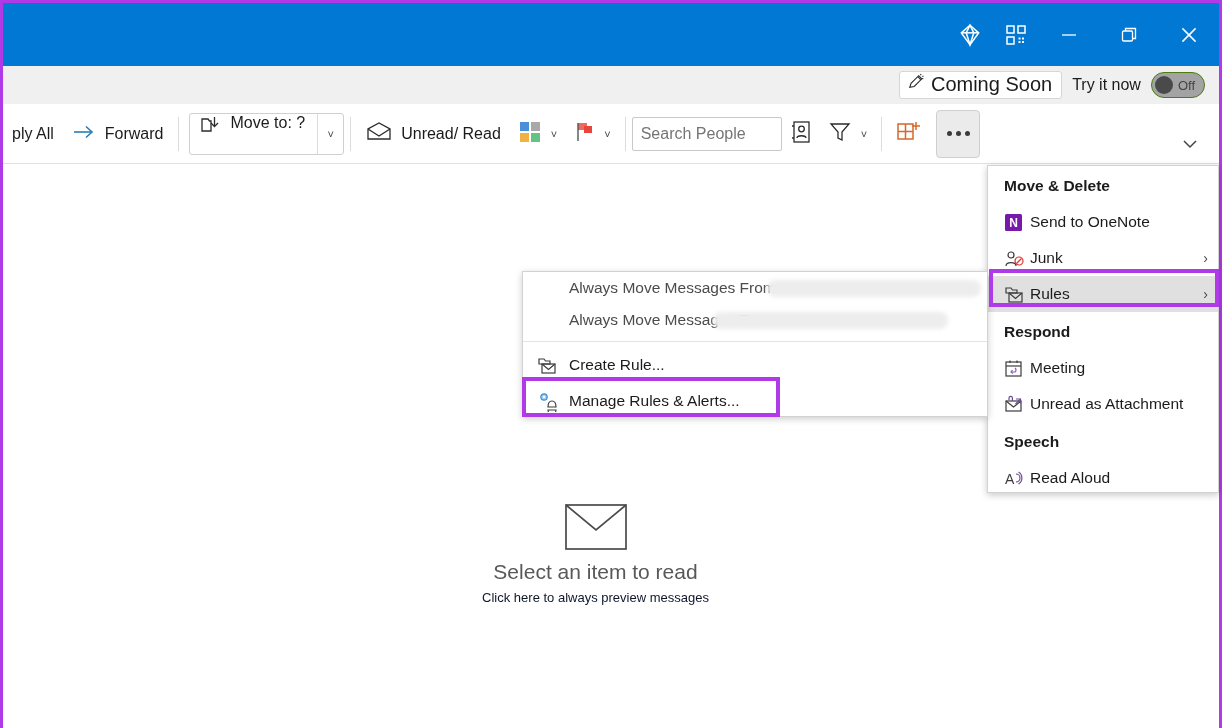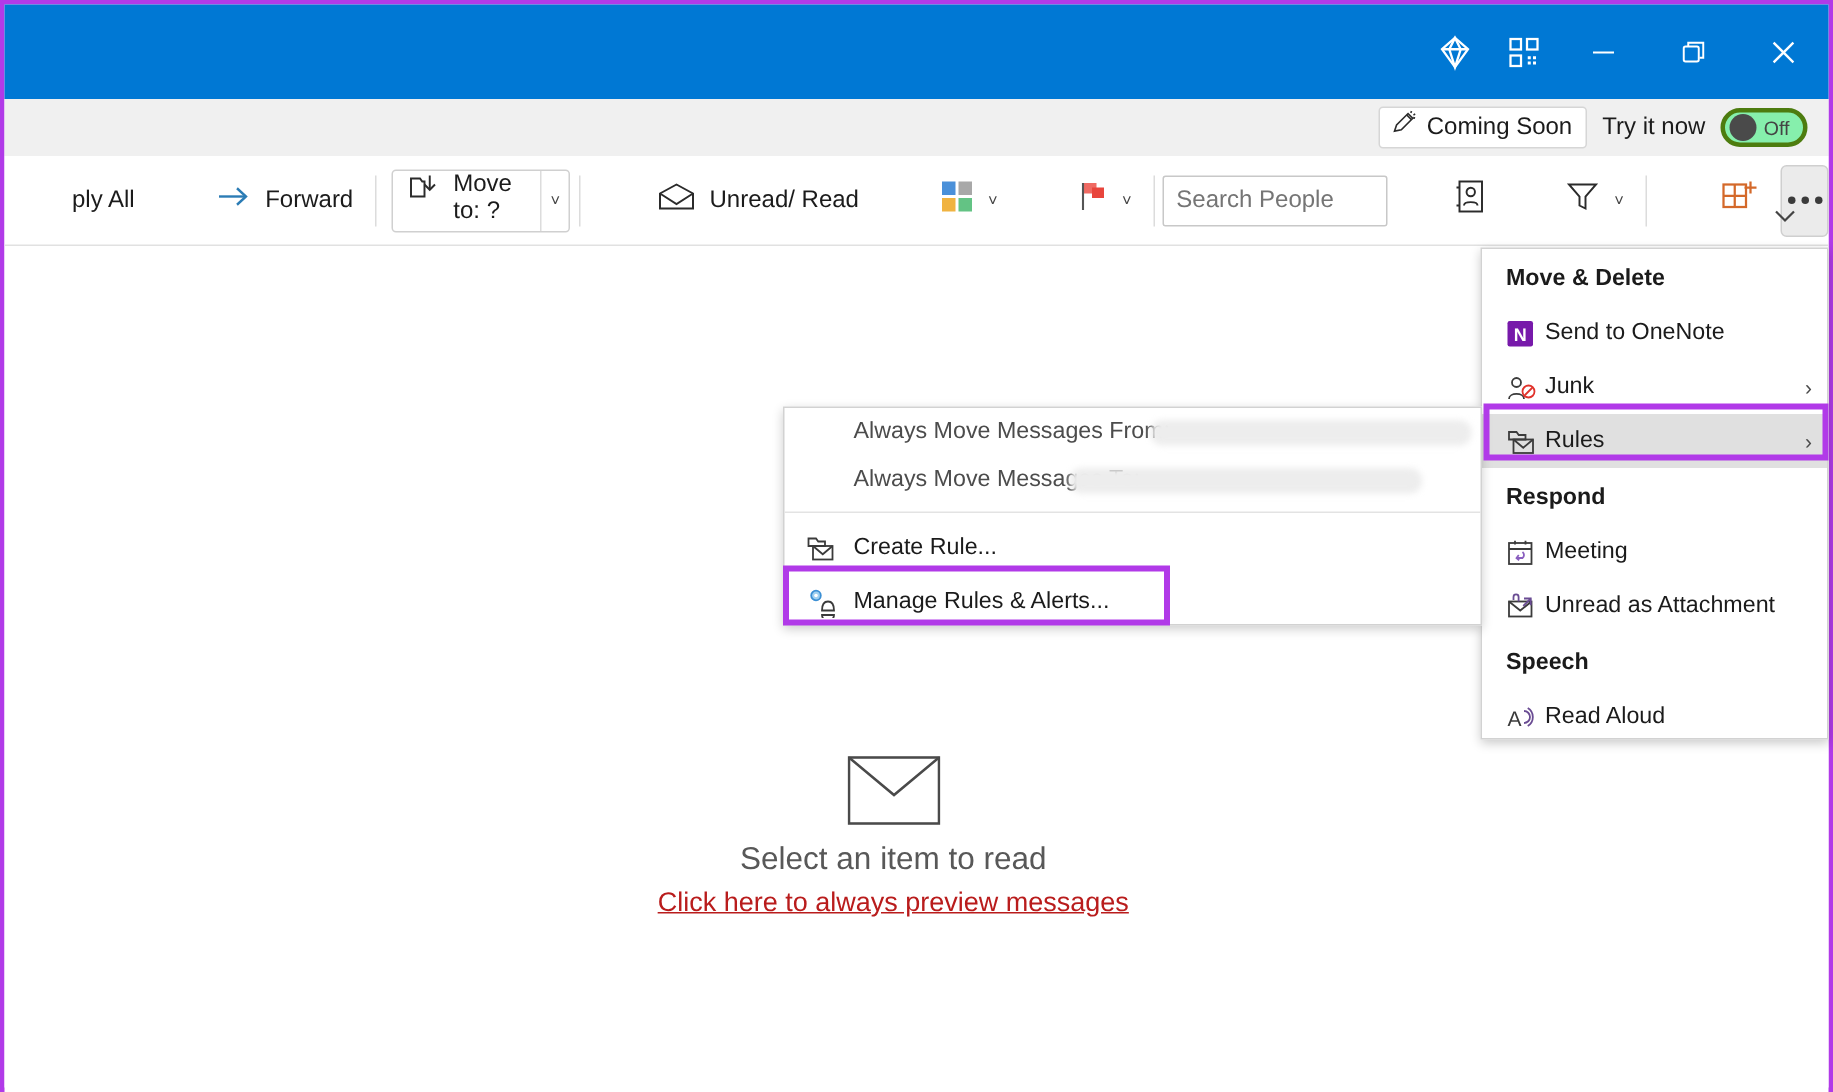--- a/index.html
+++ b/index.html
@@ -30,39 +30,39 @@
   .cs-row {
     position: absolute; left: 0; top: 63px; width: 1216px; height: 38px;
     background: #f0f0f0; display: flex; align-items: center;
     justify-content: flex-end; padding-right: 14px; gap: 10px;
   }
   .cs-pill {
     display: flex; align-items: center; gap: 6px;
     background: #ffffff; border: 1px solid #d6d6d6; border-radius: 3px;
     padding: 3px 9px 4px 7px; height: 28px;
   }
-  .cs-pill span { font-size: 16px; color: #1b1b1b; }
+  .cs-pill span { font-size: 20px; color: #1b1b1b; }
   .cs-try { font-size: 16px; color: #1b1b1b; }
   .cs-toggle {
     display: flex; align-items: center; gap: 5px;
-    background: #86efac; border: 3px solid #4d7c0f; border-radius: 14px;
+    background: #a3a3a3; border: 1px solid #4d7c0f; border-radius: 14px;
     height: 26px; padding: 0 9px 0 3px;
   }
   .cs-knob { width: 18px; height: 18px; border-radius: 50%; background: #4a4a4a; }
   .cs-off { font-size: 13px; color: #444; }
 
   
   .toolbar {
     position: absolute; left: 0; top: 101px; width: 1216px; height: 60px;
     background: #ffffff; border-bottom: 1px solid #e1e1e1;
     display: flex; align-items: center;
   }
   .tool {
     display: flex; align-items: center; gap: 9px; height: 42px;
-    padding: 0 9px; font-size: 16px; color: #1b1b1b; white-space: nowrap; margin-left: 36px;
+    padding: 0 9px; font-size: 16px; color: #1b1b1b; white-space: nowrap;
   }
   .tool.icononly { padding: 0 8px; }
   .sep { width: 1px; height: 34px; background: #dcdcdc; margin: 0 6px; }
   .movebox {
     display: flex; align-items: center; height: 42px;
     border: 1px solid #d0d0d0; border-radius: 3px; margin-left: 4px;
   }
   .movebox .mb-main {
     display: flex; align-items: flex-start; gap: 8px; padding: 0 12px 0 10px;
     font-size: 16px; color: #1b1b1b; height: 100%;
@@ -91,21 +91,21 @@
   
   .pane {
     position: absolute; left: 0; top: 161px; width: 1216px; height: 564px;
     background: #ffffff;
   }
   .empty {
     position: absolute; left: 0; top: 340px; width: 1185px;
     display: flex; flex-direction: column; align-items: center; gap: 6px;
   }
   .empty-title { font-size: 21px; color: #585858; }
-  .empty-link { font-size: 18px; color: #b91c1c; text-decoration: underline; }
+  .empty-link { font-size: 13px; color: #0f172a; }
 
   
   .menu {
     position: absolute; left: 984px; top: 162px; width: 232px; height: 328px;
     background: #ffffff; border: 1px solid #d2d2d2;
     box-shadow: 0 2px 7px rgba(0,0,0,.22); z-index: 40;
   }
   .menu-header {
     font-size: 15.5px; font-weight: bold; color: #1b1b1b;
     padding: 11px 0 9px 16px;

